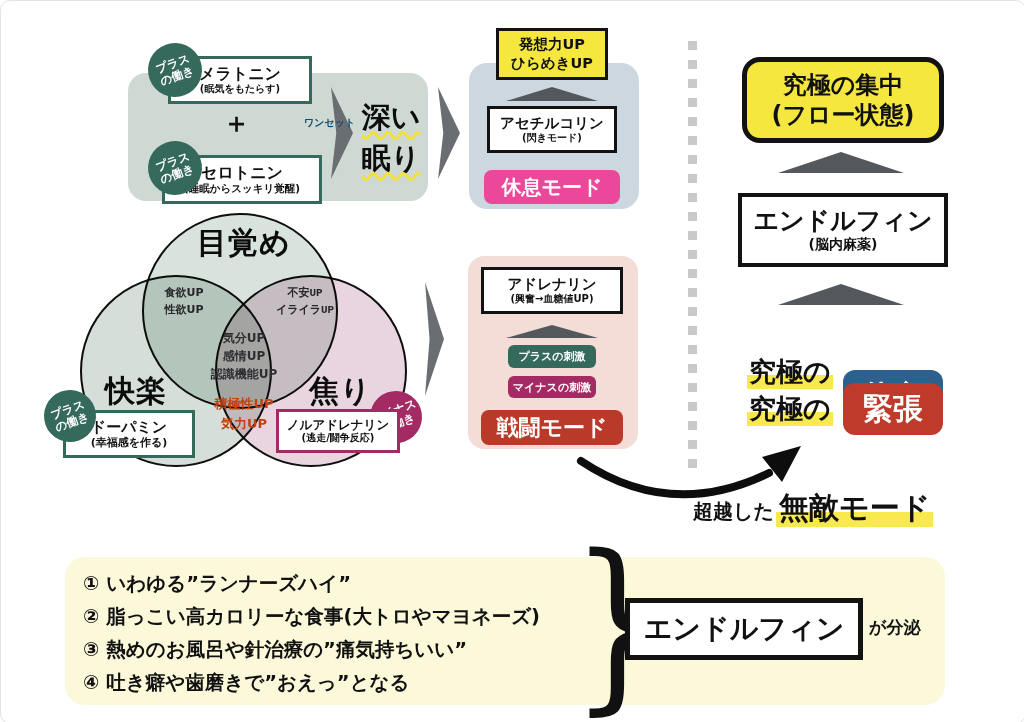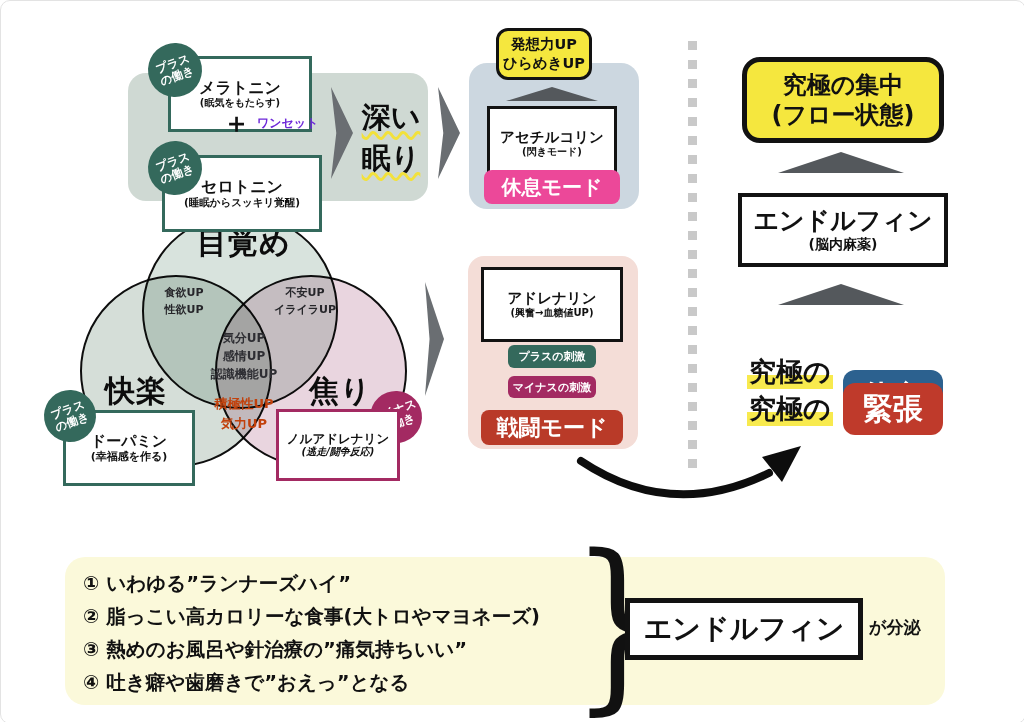--- a/index.html
+++ b/index.html
@@ -3,21 +3,21 @@
 <meta charset="utf-8">
 <style>
   html,body{margin:0;padding:0;background:#fff;}
   .canvas{position:relative;width:1024px;height:722px;background:#ffffff;
     font-family:"DejaVu Sans",sans-serif;overflow:hidden;border:1px solid #e3e3e3;border-radius:10px;}
   .abs{position:absolute;}
   .bold{font-weight:700;}
   
   .soft{border-radius:18px;z-index:0;}
   
-  .chembox{background:#fff;text-align:center;padding:20px 4px;z-index:5;box-sizing:border-box;}
+  .chembox{background:#fff;text-align:center;padding:6px 4px;z-index:5;box-sizing:border-box;}
   .chembox .nm{display:block;font-weight:700;color:#111;line-height:1.15;}
   .chembox .ds{display:block;font-weight:700;color:#111;line-height:1.2;}
   .b-teal{border:3px solid #34695c;}
   .b-mag{border:3px solid #a32a62;}
   .b-blk{border:3px solid #121212;}
   .b-blk4{border:4px solid #121212;}
   .b-blk5{border:5px solid #121212;}
   
   .badge{width:54px;height:54px;border-radius:50%;color:#fff;font-weight:700;font-size:11.5px;
     display:flex;flex-direction:column;align-items:center;justify-content:center;text-align:center;
@@ -53,21 +53,21 @@
     <span>プラス</span>
     <span>の働き</span>
   </div>
   <div class="abs chembox b-teal" style="left:167px;top:55px;width:144px;">
     <span class="nm" style="font-size:16px;">メラトニン</span>
     <span class="ds" style="font-size:10px;">(眠気をもたらす)</span>
   </div>
 
   <div class="abs" style="left:222px;top:104px;display:flex;align-items:center;gap:7px;z-index:5;">
     <span class="bold" style="font-size:27px;color:#111;">＋</span>
-    <span class="bold" style="font-size:12px;color:#6d28d9;">ワンセット</span>
+    <span class="bold" style="font-size:10px;color:#0c4a6e;margin-left:47px;">ワンセット</span>
   </div>
 
   <div class="abs badge bg-teal" style="left:147px;top:140px;">
     <span>プラス</span>
     <span>の働き</span>
   </div>
   <div class="abs chembox b-teal" style="left:161px;top:154px;width:160px;">
     <span class="nm" style="font-size:16px;">セロトニン</span>
     <span class="ds" style="font-size:10.5px;">(睡眠からスッキリ覚醒)</span>
   </div>
@@ -76,22 +76,22 @@
 
   <div class="abs" style="left:352px;top:96px;width:76px;text-align:center;z-index:5;">
     <span class="bold wavy" style="font-size:29px;color:#0d0d0d;display:inline-block;line-height:1.4;">深い</span><br>
     <span class="bold wavy" style="font-size:29px;color:#0d0d0d;display:inline-block;line-height:1.4;">眠り</span>
   </div>
 
   <div class="abs chev" style="left:437px;top:86px;width:22px;height:92px;"></div>
 
   <div class="abs soft" style="left:468px;top:62px;width:170px;height:146px;background:#ccd7e0;"></div>
 
-  <div class="abs" style="left:495px;top:27px;width:96px;background:#f5e73e;border:3.5px solid #121212;
-              border-radius:12px;text-align:center;padding:4px 2px;z-index:6;box-sizing:border-box;">
+  <div class="abs" style="left:495px;top:27px;width:112px;background:#f5e73e;border:3.5px solid #121212;
+              border-radius:0;text-align:center;padding:4px 2px;z-index:6;box-sizing:border-box;">
     <span class="bold" style="font-size:14.5px;display:block;line-height:1.3;color:#111;">発想力UP</span>
     <span class="bold" style="font-size:14.5px;display:block;line-height:1.3;color:#111;">ひらめきUP</span>
   </div>
 
   <div class="abs tri" style="left:505px;top:86px;width:92px;height:14px;"></div>
 
   <div class="abs chembox b-blk" style="left:486px;top:105px;width:130px;">
     <span class="nm" style="font-size:14.5px;">アセチルコリン</span>
     <span class="ds" style="font-size:10px;">(閃きモード)</span>
   </div>
@@ -105,21 +105,21 @@
   <div class="circle" style="left:214px;top:274px;width:192px;height:192px;background:#e9d5df;"></div>
 
   <div class="vlabel" style="left:196px;top:222px;">目覚め</div>
   <div class="vlabel" style="left:104px;top:370px;">快楽</div>
   <div class="vlabel" style="left:308px;top:370px;">焦り</div>
 
   <div class="vsmall" style="left:146px;top:284px;width:74px;font-size:11px;">
     <span>食欲UP</span><br>
     <span>性欲UP</span>
   </div>
-  <div class="vsmall" style="left:262px;top:284px;width:84px;font-size:11px;">
+  <div class="vsmall" style="left:262px;top:284px;width:84px;font-size:11px;font-family:Liberation Mono, monospace;">
     <span>不安UP</span><br>
     <span>イライラUP</span>
   </div>
   <div class="vsmall" style="left:200px;top:328px;width:86px;font-size:12px;color:#2e2e33;">
     <span>気分UP</span><br>
     <span>感情UP</span><br>
     <span>認識機能UP</span>
   </div>
   <div class="vsmall" style="left:200px;top:393px;width:86px;font-size:13px;color:#c2410c;">
     <span>積極性UP</span><br>
@@ -134,21 +134,21 @@
     <span class="nm" style="font-size:15px;">ドーパミン</span>
     <span class="ds" style="font-size:11px;">(幸福感を作る)</span>
   </div>
 
   <div class="abs badge bg-mag" style="left:369px;top:390px;width:52px;height:52px;z-index:4;">
     <span>マイナス</span>
     <span>の働き</span>
   </div>
   <div class="abs chembox b-mag" style="left:275px;top:408px;width:124px;">
     <span class="nm" style="font-size:12.5px;">ノルアドレナリン</span>
-    <span class="ds" style="font-size:10px;font-style:italic;">(逃走/闘争反応)</span>
+    <span class="ds" style="font-size:10px;">(逃走/闘争反応)</span>
   </div>
 
   <div class="abs chev" style="left:424px;top:281px;width:19px;height:114px;"></div>
 
   <div class="abs soft" style="left:467px;top:255px;width:170px;height:193px;background:#f4ddd7;border-radius:16px;"></div>
 
   <div class="abs chembox b-blk" style="left:480px;top:266px;width:142px;">
     <span class="nm" style="font-size:14.5px;">アドレナリン</span>
     <span class="ds" style="font-size:10px;">(興奮→血糖値UP)</span>
   </div>
@@ -193,20 +193,24 @@
     <span class="bold hl" style="font-size:27px;color:#111;padding:0 2px;">究極の</span>
     <span class="pill" style="position:static;width:100px;height:52px;background:#bf3a2b;
           border-radius:12px;font-size:30px;">緊張</span>
   </div>
 
   <svg class="abs" style="left:550px;top:428px;z-index:5;" width="270" height="115" viewBox="0 0 270 115">
     <path d="M 30 32 Q 120 92 218 44" fill="none" stroke="#0d0d0d" stroke-width="8" stroke-linecap="round"></path>
     <polygon points="250,17 231,53 211,28" fill="#0d0d0d"></polygon>
   </svg>
 
+  <div class="abs" style="left:692px;top:487px;display:flex;align-items:baseline;gap:2px;z-index:5;">
+    <span class="bold" style="font-size:20px;color:#111;">超越した</span>
+    <span class="bold hl" style="font-size:30px;color:#111;padding:0 3px;">無敵モード</span>
+  </div>
 
   <div class="abs soft" style="left:64px;top:556px;width:880px;height:148px;background:#fbf9da;border-radius:20px;"></div>
 
   <div class="abs" style="left:82px;top:566px;z-index:5;">
     <div class="listitem">① いわゆる”ランナーズハイ”</div>
     <div class="listitem">② 脂っこい高カロリーな食事(大トロやマヨネーズ)</div>
     <div class="listitem">③ 熱めのお風呂や針治療の”痛気持ちいい”</div>
     <div class="listitem">④ 吐き癖や歯磨きで”おえっ”となる</div>
   </div>
 

